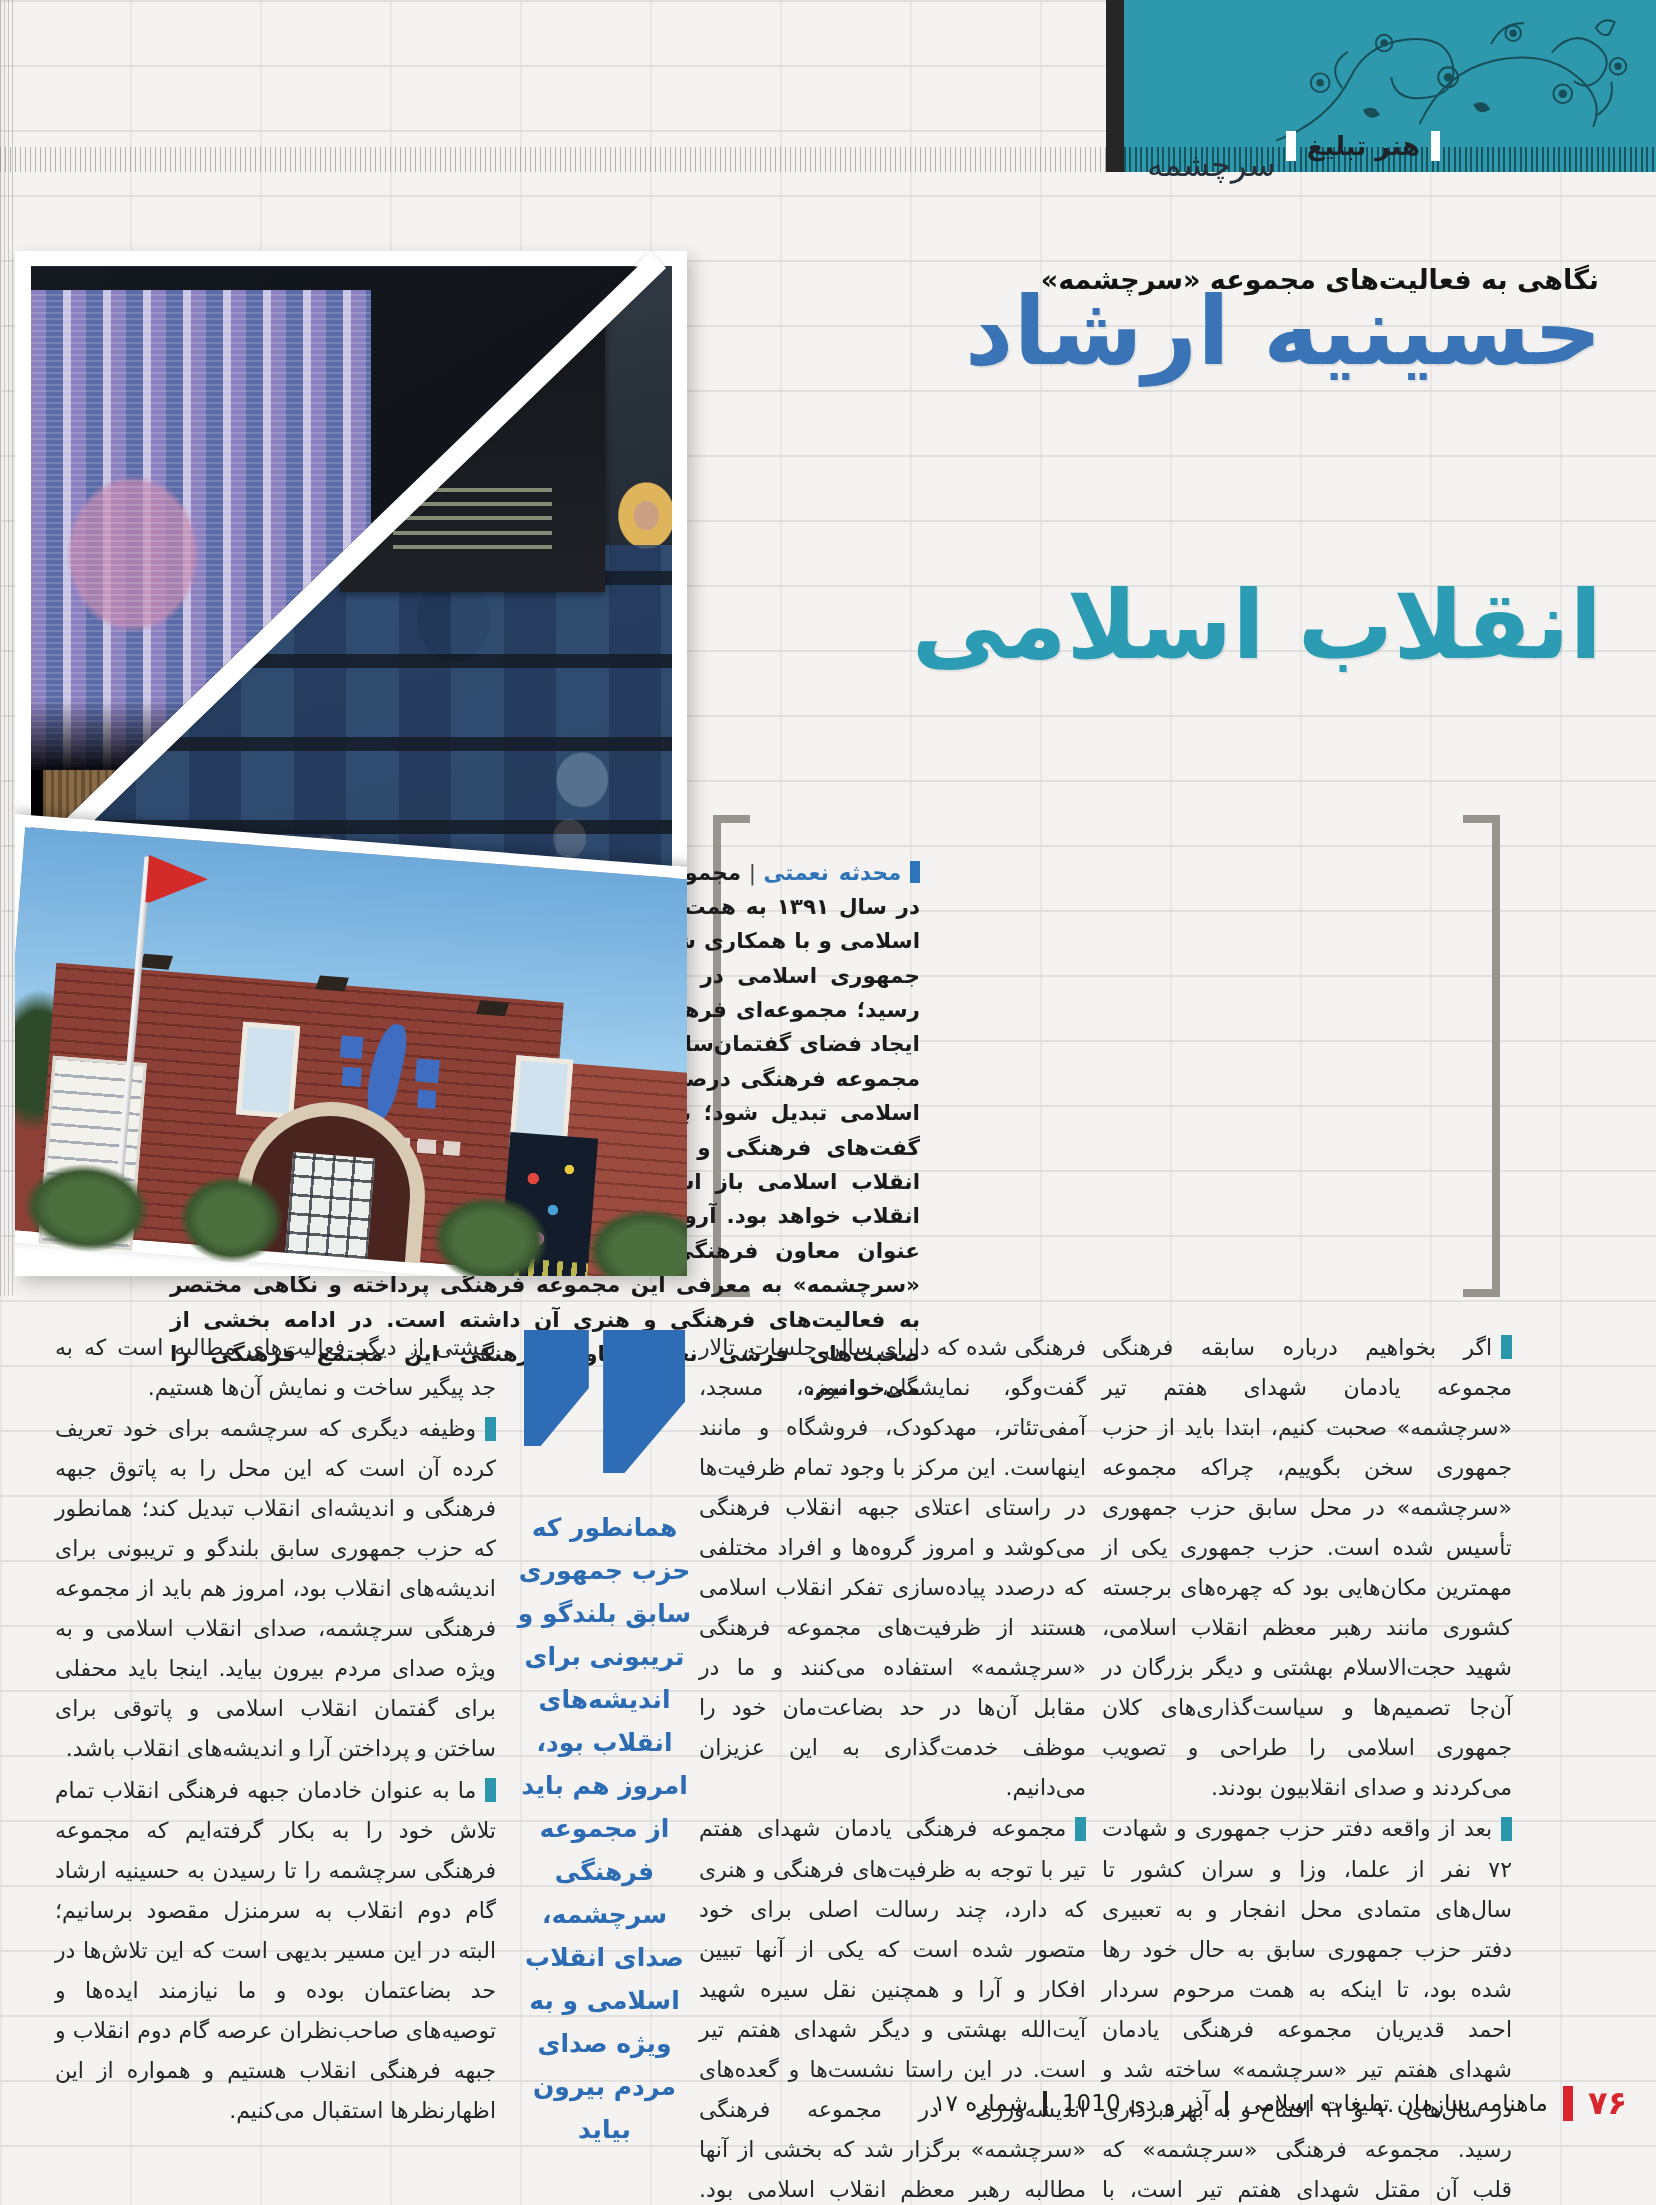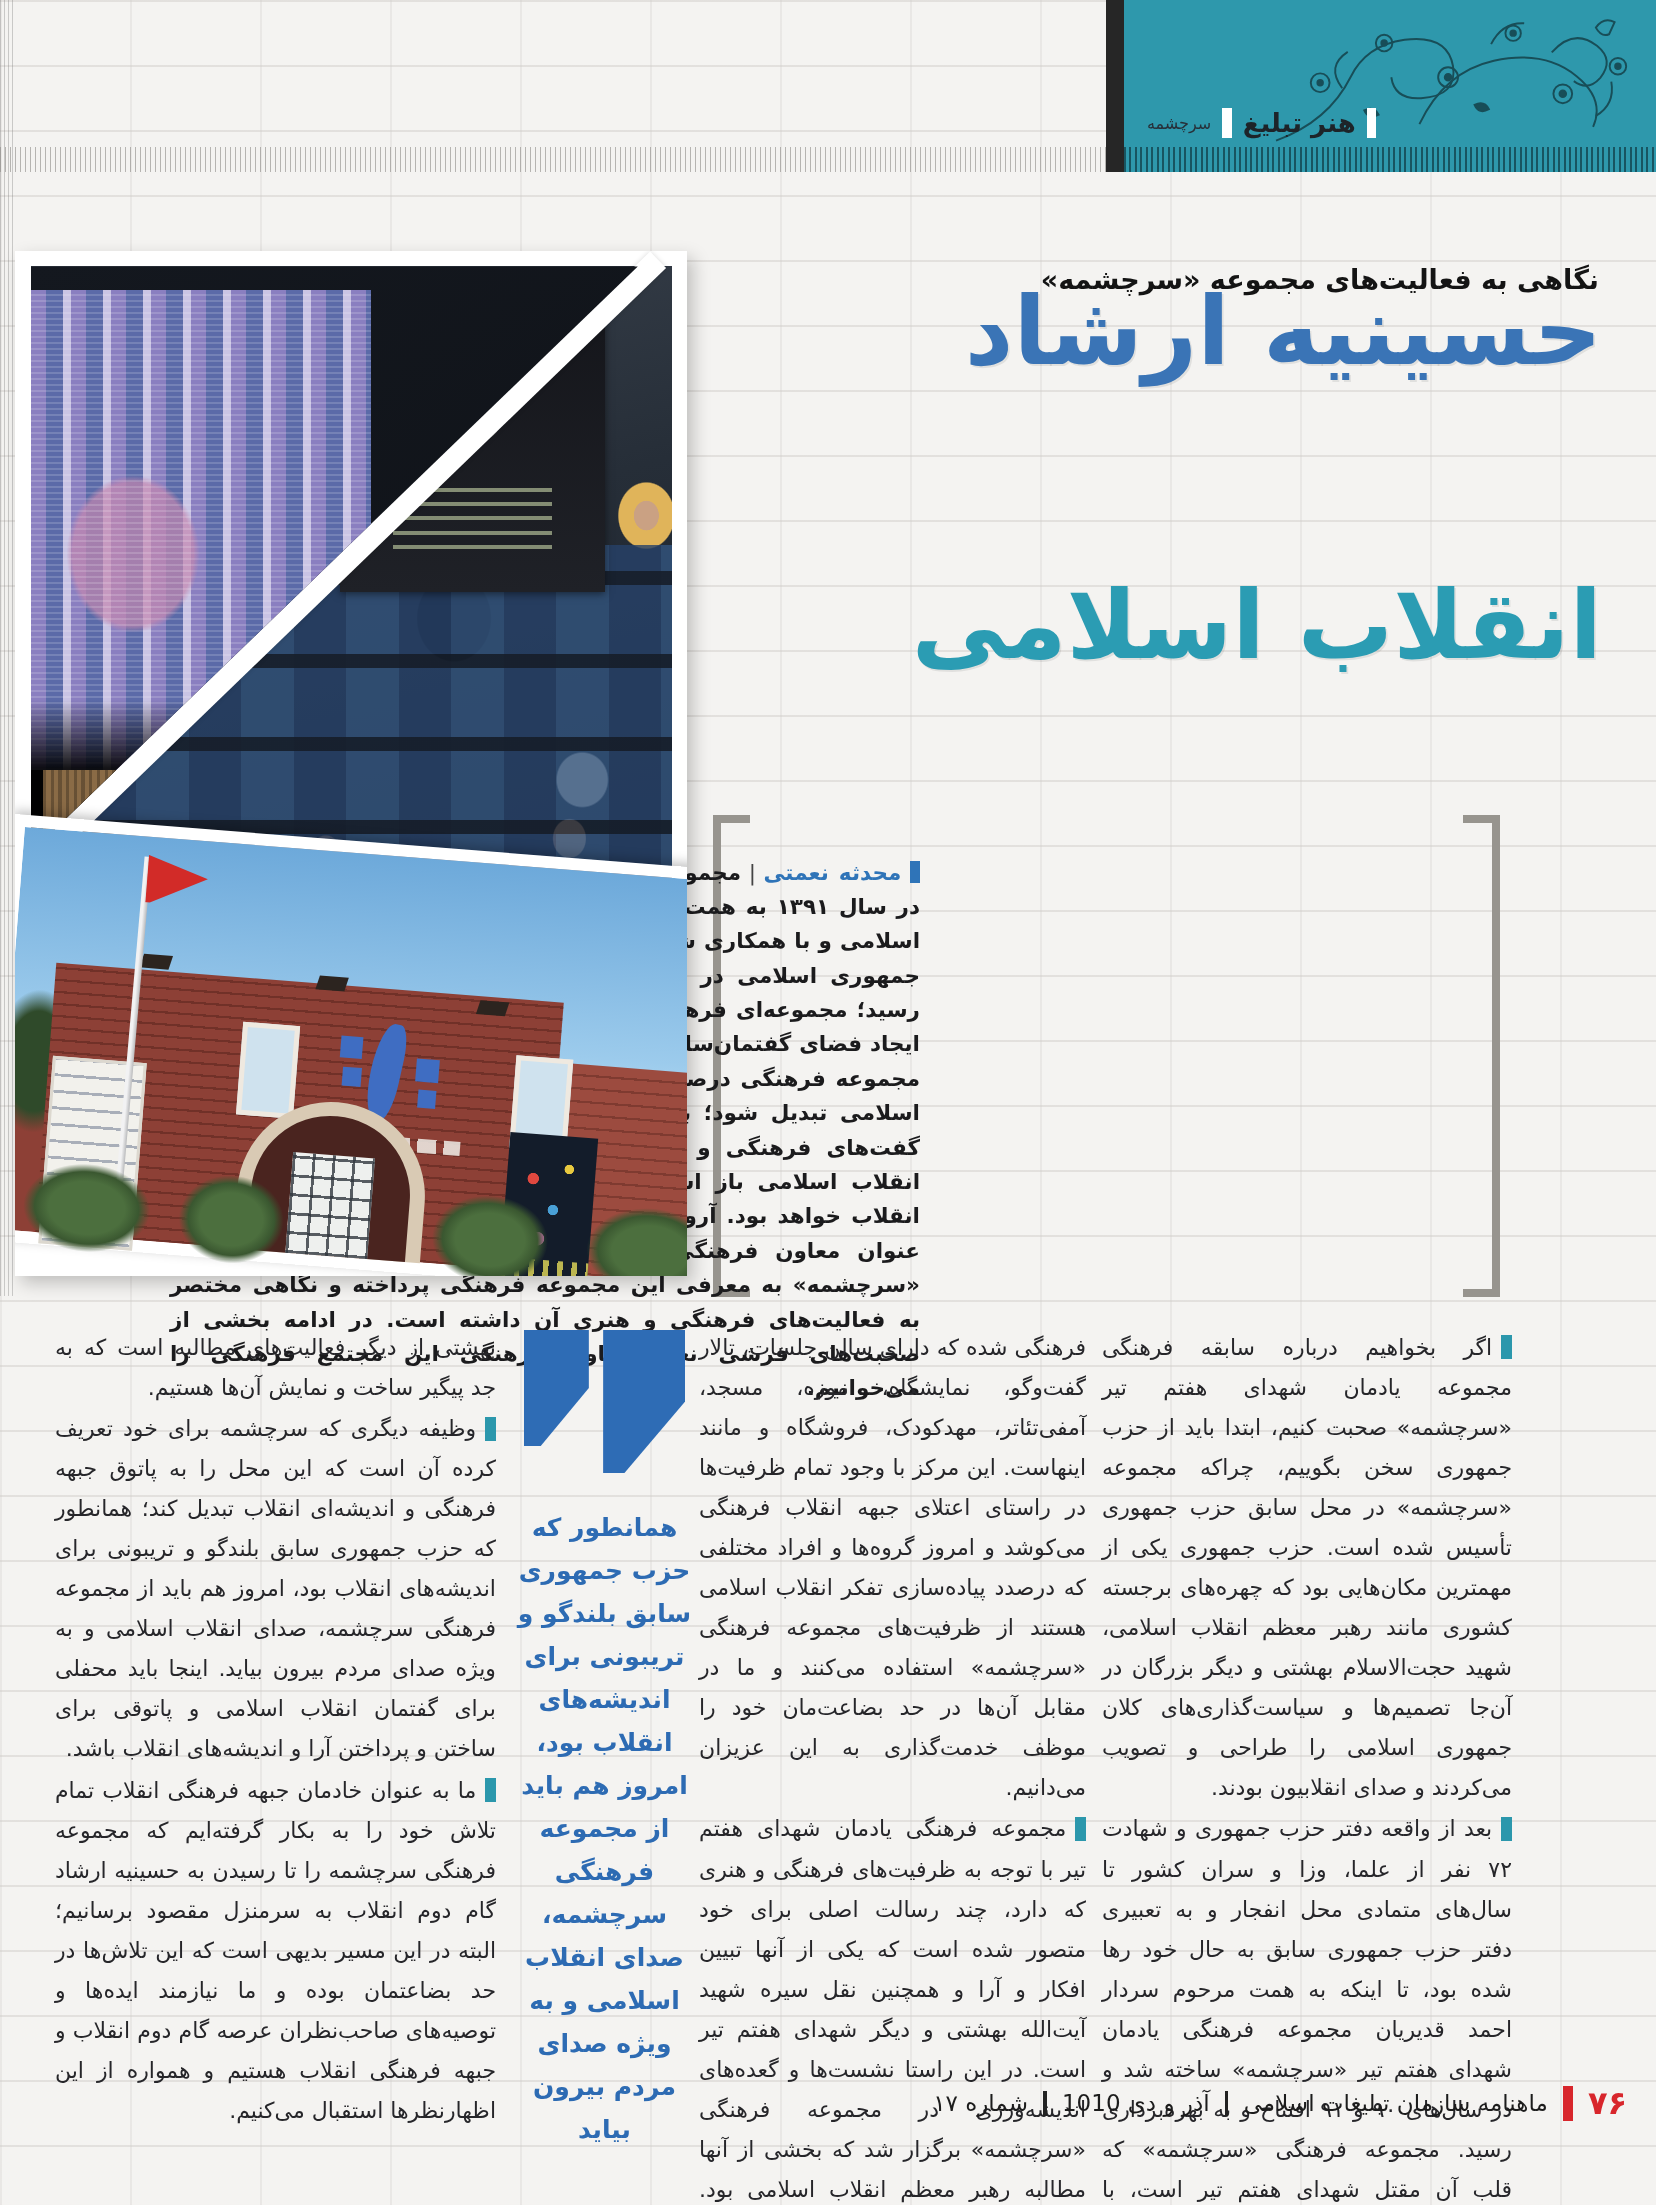--- a/index.html
+++ b/index.html
@@ -20,21 +20,21 @@
   .header-teal{position:absolute;left:1124px;top:0;width:532px;height:172px;background:#2e98ac;}
   .header-teal-fringe{position:absolute;left:0;bottom:0;width:100%;height:25px;
     background:repeating-linear-gradient(90deg,rgba(16,62,72,.75) 0 1.7px, transparent 1.7px 5.5px);}
   .header-black-bar{position:absolute;left:1106px;top:0;width:17.7px;height:172px;background:#262626;}
   .header-fringe-gray{position:absolute;left:0;top:147px;width:1106px;height:25px;
     background:repeating-linear-gradient(90deg,rgba(140,138,134,.6) 0 1.1px, transparent 1.1px 5px);}
   .ornament{position:absolute;right:5.5px;top:0;}
   .section-label{position:absolute;left:1147px;top:108px;display:flex;direction:rtl;align-items:center;gap:11px;}
   .label-bar{width:9.4px;height:30px;background:#ffffff;}
   .label-main{font-size:26px;font-weight:bold;color:#1d2429;text-align:right;}
-  .label-sub{font-size:16px;color:#27313a;}
+  .label-sub{font-size:32px;color:#27313a;margin-top:38px;}
   
   .kicker{position:absolute;right:57px;top:236px;font-size:27px;font-weight:bold;color:#141414;margin-top:28px;}
   .hl{position:absolute;right:54px;font-weight:bold;line-height:1.05;letter-spacing:-1.1px;}
   .hl1{top:282px;font-size:95px;color:#3a74b6;text-shadow:1.7px 2.2px 0 rgba(0,0,0,.08);}
   .hl2{top:413px;font-size:95px;color:#2b9cb3;text-shadow:1.7px 2.2px 0 rgba(0,0,0,.08);}
   .hl3{top:576px;font-size:95px;color:#2b9cb3;text-shadow:1.7px 2.2px 0 rgba(0,0,0,.08);}
   
   .bracket{position:absolute;background:#97948e;}
   .lead-text{position:absolute;right:736px;top:834px;width:750px;
     font-size:21.5px;font-weight:bold;color:#1b1b1d;line-height:1.6;

